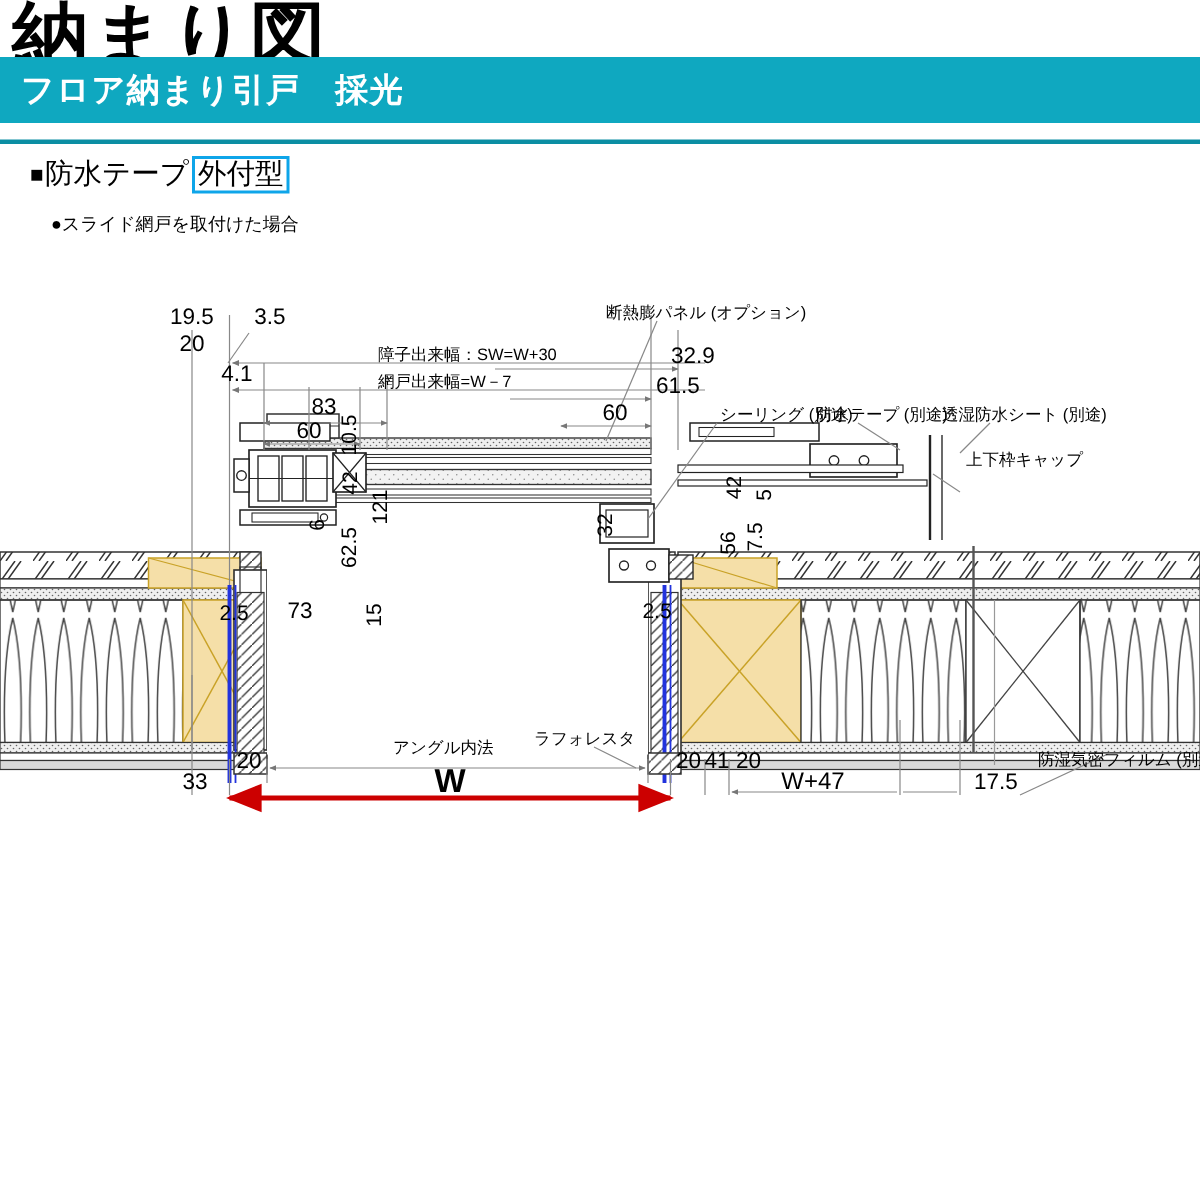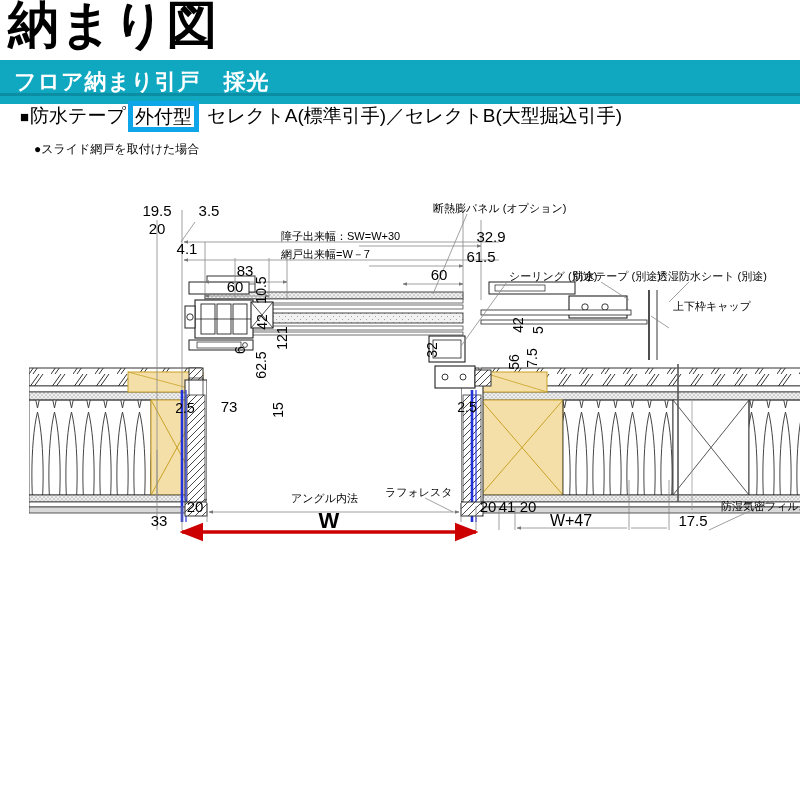--- a/index.html
+++ b/index.html
@@ -9,67 +9,66 @@
     font-family:"Liberation Sans","DejaVu Sans",sans-serif;
     color:#000;
   }
   
   #page-title{
     position:absolute;left:8px;top:2px;
     font-size:51px;font-weight:bold;letter-spacing:1px;
     line-height:46px;white-space:nowrap;
   }
   #band{
-    position:absolute;left:0;top:60px;width:800px;height:44px;
+    position:absolute;left:0;top:38px;width:800px;height:44px;
     background:#0fa8c0;
   }
   #band-label{
     position:absolute;left:0;top:0;height:44px;line-height:44px;
     padding-left:14px;color:#ffffff;font-size:22px;font-weight:bold;
     letter-spacing:1px;white-space:nowrap;
   }
   #band-underline{
     position:absolute;left:0;top:93px;width:800px;height:3px;background:#0b8ea3;
   }
   #subtitle-row{
     position:absolute;left:20px;top:104px;height:24px;
     display:flex;align-items:center;white-space:nowrap;font-size:19px;
   }
   #subtitle-row .mark{font-size:15px;margin-right:1px;}
   .boxed{
-    border:5px solid #0ea5e9;padding:0 2px;margin:0 2px;display:inline-block;
+    border:2px solid #0ea5e9;padding:0 2px;margin:0 2px;display:inline-block;
     line-height:21px;
   }
   #note-row{
     position:absolute;left:34px;top:130px;font-size:12px;white-space:nowrap;margin-top:11px;
   }
 
   
   #drawing{
-    position:absolute;left:0;top:150px;width:720px;height:420px;padding-left:29px;
+    position:absolute;left:0;top:150px;width:720px;height:420px;
   }
   #drawing svg{display:block;}
 
   
 </style>
 </head>
 <body>
 
 <div id="page-title">納まり図</div>
 
 <div id="band" style="background: rgb(15, 168, 192);">
   <div id="band-label">フロア納まり引戸　採光</div>
 </div>
 <div id="band-underline"></div>
 
 <div id="subtitle-row">
   <span class="mark">■</span>
   <span>防水テープ</span>
   <span class="boxed">外付型</span>
-  <span style="margin-left:6px;">セレクトA(標準引手)／セレクトB(大型掘込引手)</span>
 </div>
 
 <div id="note-row">●スライド網戸を取付けた場合</div>
 
 <div id="drawing">
 <svg width="800" height="420" viewBox="0 0 800 420" xmlns="http://www.w3.org/2000/svg">
 
   <defs>
 
     <pattern id="insul" width="17" height="130" patternUnits="userSpaceOnUse">

